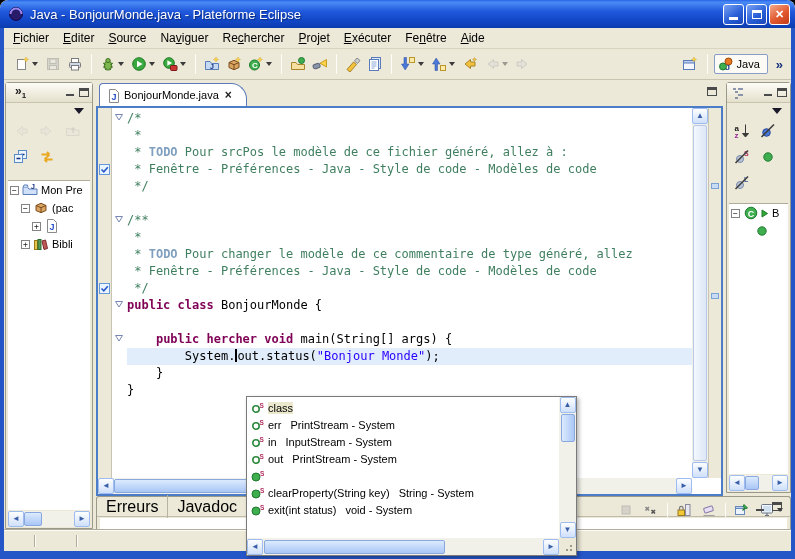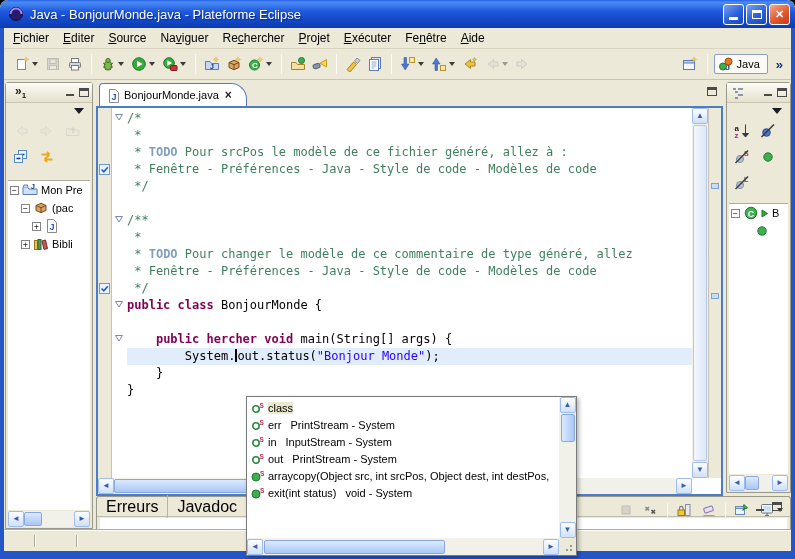--- a/index.html
+++ b/index.html
@@ -801,21 +801,30 @@
           <span class="cp-lbl">out</span>
           <span class="cp-det">PrintStream - System</span>
         </div>
         <div class="cp-row">
           <span class="icon">
             <svg width="14" height="12" viewBox="0 0 14 12" xmlns="http://www.w3.org/2000/svg">
               <circle cx="5" cy="7" r="4" fill="#3fae4f" stroke="#1e7a2e"></circle>
               <text x="9" y="5.5" font-size="6.5" font-weight="bold" fill="#b03060">S</text>
             </svg>
           </span>
-          <span class="cp-lbl">arraycopy(Object src, int srcPos, Object dest, int destPos,</span>
+        </div>
+        <div class="cp-row">
+          <span class="icon">
+            <svg width="14" height="12" viewBox="0 0 14 12" xmlns="http://www.w3.org/2000/svg">
+              <circle cx="5" cy="7" r="4" fill="#3fae4f" stroke="#1e7a2e"></circle>
+              <text x="9" y="5.5" font-size="6.5" font-weight="bold" fill="#b03060">S</text>
+            </svg>
+          </span>
+          <span class="cp-lbl">clearProperty(String key)</span>
+          <span class="cp-det">String - System</span>
         </div>
         <div class="cp-row">
           <span class="icon">
             <svg width="14" height="12" viewBox="0 0 14 12" xmlns="http://www.w3.org/2000/svg">
               <circle cx="5" cy="7" r="4" fill="#3fae4f" stroke="#1e7a2e"></circle>
               <text x="9" y="5.5" font-size="6.5" font-weight="bold" fill="#b03060">S</text>
             </svg>
           </span>
           <span class="cp-lbl">exit(int status)</span>
           <span class="cp-det">void - System</span>

